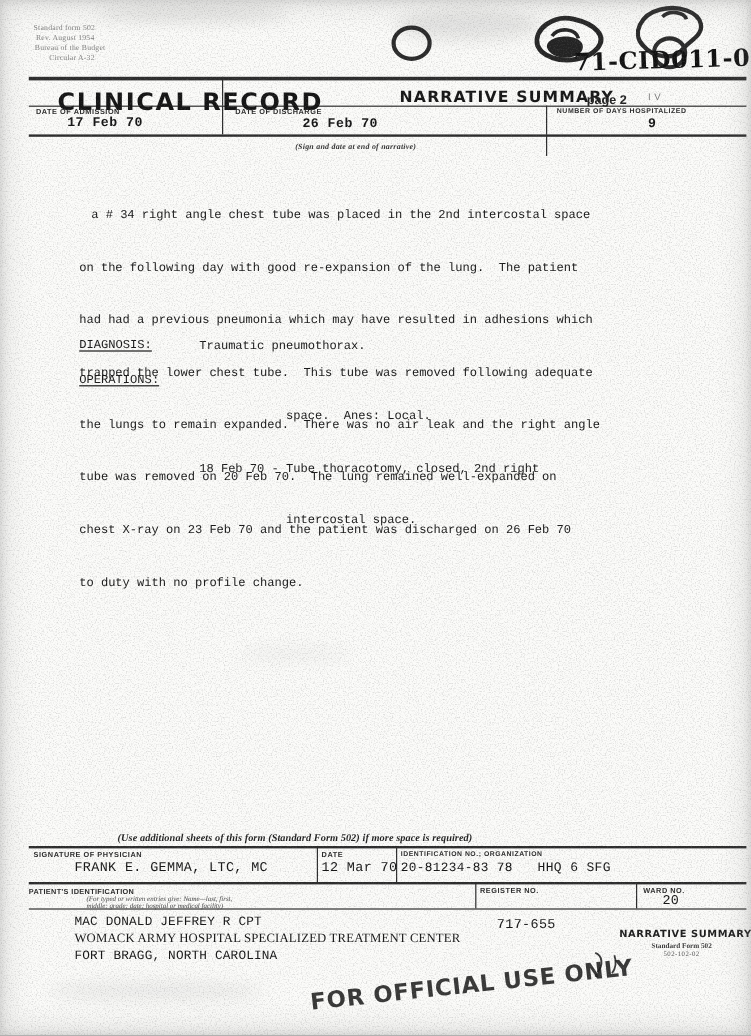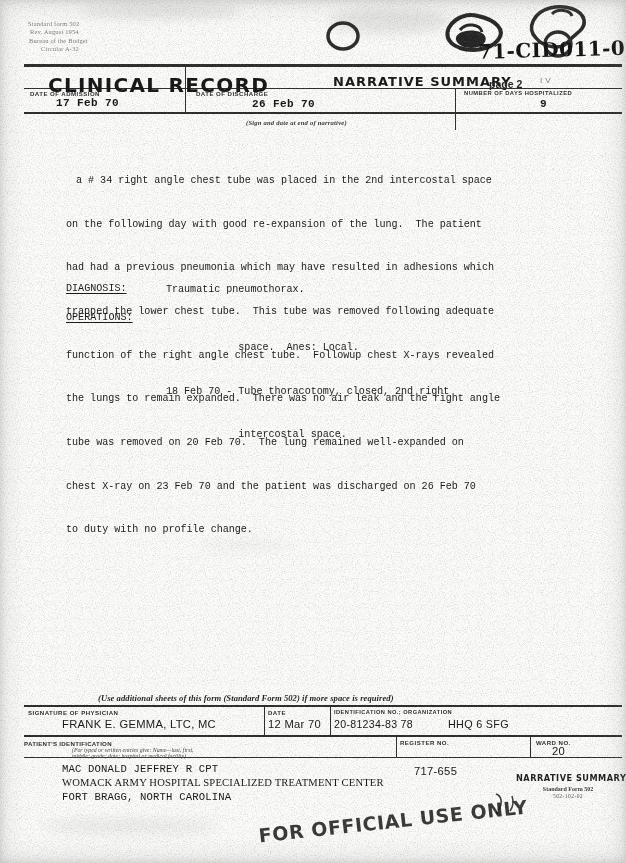--- a/index.html
+++ b/index.html
@@ -222,21 +222,21 @@
     font-style: italic;
     font-weight: bold;
     font-size: 8.6px;
     color: #1f1f1f;
     letter-spacing: .05px;
     white-space: nowrap;
   }
   .footval {
     position: absolute;
     z-index: 7;
-    font-family: Liberation Sans, sans-serif;
+    font-family: Liberation Mono, monospace;
     font-size: 11.2px;
     color: #151515;
     letter-spacing: .3px;
     white-space: nowrap;
   }
   .patline {
     position: absolute;
     z-index: 7;
     font-family: "Liberation Mono", monospace;
     font-size: 10.6px;
@@ -380,21 +380,20 @@
   <div class="fieldlabel formlabel" style="left:464px;top:90px;font-size:5.8px;">NUMBER OF DAYS HOSPITALIZED</div>
   <div class="fieldvalue" style="left:540px;top:98px;">9</div>
 
   <div id="signnote">(Sign and date at end of narrative)</div>
 
   <div id="narrative">
     <div class="first">a # 34 right angle chest tube was placed in the 2nd intercostal space</div>
     <div>on the following day with good re-expansion of the lung.  The patient</div>
     <div>had had a previous pneumonia which may have resulted in adhesions which</div>
     <div>trapped the lower chest tube.  This tube was removed following adequate</div>
-    <div>function of the right angle chest tube.  Followup chest X-rays revealed</div>
     <div>the lungs to remain expanded.  There was no air leak and the right angle</div>
     <div>tube was removed on 20 Feb 70.  The lung remained well-expanded on</div>
     <div>chest X-ray on 23 Feb 70 and the patient was discharged on 26 Feb 70</div>
     <div>to duty with no profile change.</div>
   </div>
 
   <div class="seclabel" style="left:66px;top:283px;">DIAGNOSIS:</div>
   <div class="secbody" style="left:166px;top:283px;">Traumatic pneumothorax.</div>
 
   <div class="seclabel" style="left:66px;top:312px;">OPERATIONS:</div>

